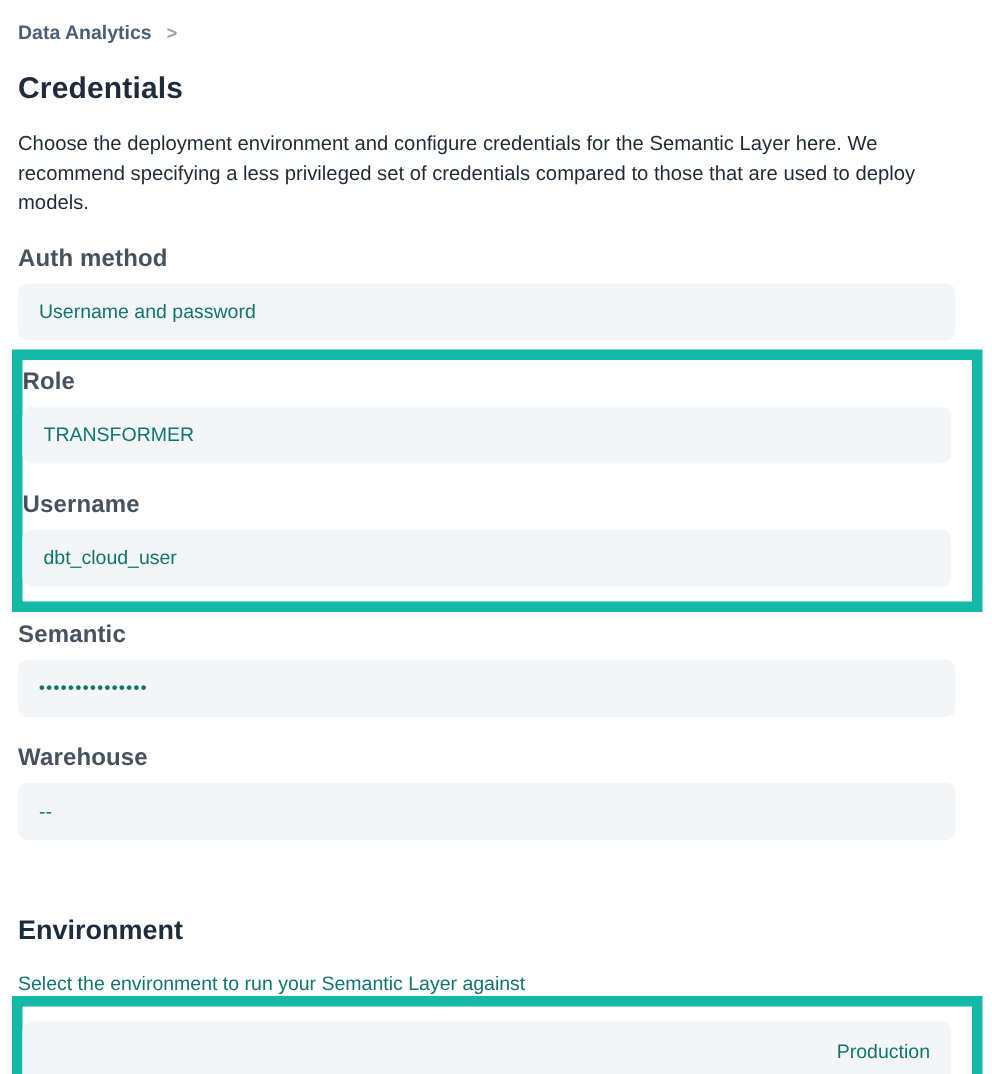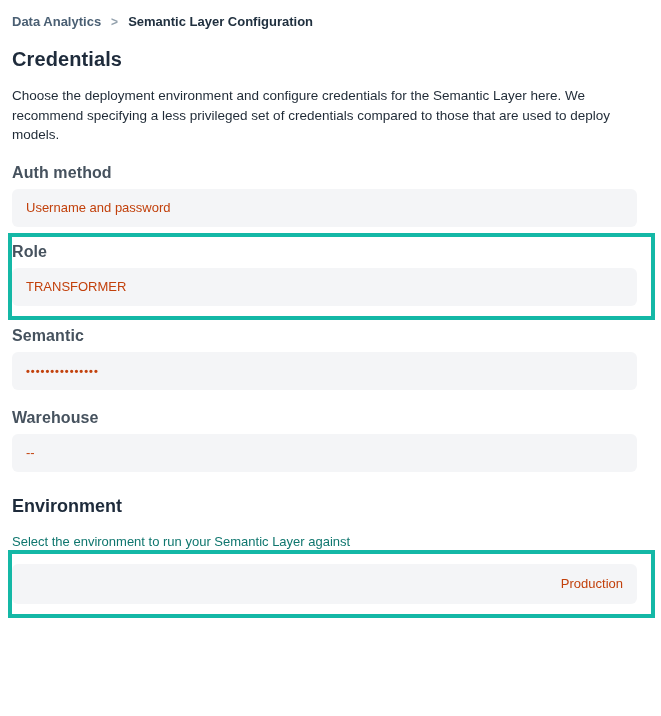--- a/index.html
+++ b/index.html
@@ -31,21 +31,21 @@
     font-size: 20px;
     font-weight: 700;
     color: #1e2b3b;
     margin-bottom: 15px;
     letter-spacing: 0.1px;
   }
   h2.section-title {
     font-size: 18px;
     font-weight: 700;
     color: #1e2b3b;
-    margin-top: 24px;
+    margin-top: 50px;
     margin-bottom: 17px;
   }
   .desc {
     font-size: 13.5px;
     line-height: 19.5px;
     color: #1f2a36;
     max-width: 601px;
     margin-bottom: 19px;
   }
   .desc-env {
@@ -65,62 +65,65 @@
     margin-bottom: 7px;
     letter-spacing: 0.1px;
   }
   .input {
     height: 38px;
     line-height: 38px;
     background: #f4f5f7;
     border-radius: 6px;
     padding: 0 14px;
     font-size: 13px;
-    color: #c2410c;
+    color: #0f766e;
     cursor: default;
     white-space: nowrap;
     overflow: hidden;
   }
   .input.password { letter-spacing: 1px; font-size: 11px; font-weight: 700; }
 
   
   .annotation-box {
-    border: 4px solid #14b8a6;
+    border: 7px solid #14b8a6;
     margin-left: -4px;
     margin-right: -18px;
     padding: 6px 14px 10px 0;
   }
   .annotation-box.credentials { margin-top: 6px; margin-bottom: 7px; }
   .annotation-box.environment { margin-top: 0; padding: 10px 14px 10px 0; }
   .annotation-box.environment .input { height: 40px; line-height: 40px; text-align: right; }
 </style>
 </head>
 <body>
 
 <div class="page">
 
   <nav class="breadcrumb">
     <a class="crumb-parent">Data Analytics</a>
     <span class="crumb-sep">&gt;</span>
-    <span class="crumb-current">Semantic Layer Configuration</span>
   </nav>
 
   <h1 class="section-title">Credentials</h1>
 
   <p class="desc">Choose the deployment environment and configure credentials for the Semantic Layer here. We recommend specifying a less privileged set of credentials compared to those that are used to deploy models.</p>
 
   <div class="field">
     <label>Auth method</label>
     <div class="input">Username and password</div>
   </div>
 
   <div class="annotation-box credentials">
     <div class="field">
       <label>Role</label>
       <div class="input">TRANSFORMER</div>
+    </div>
+    <div class="field">
+      <label>Username</label>
+      <div class="input">dbt_cloud_user</div>
     </div>
   </div>
 
   <div class="field">
     <label>Semantic</label>
     <div class="input password">•••••••••••••••</div>
   </div>
 
   <div class="field">
     <label>Warehouse</label>

